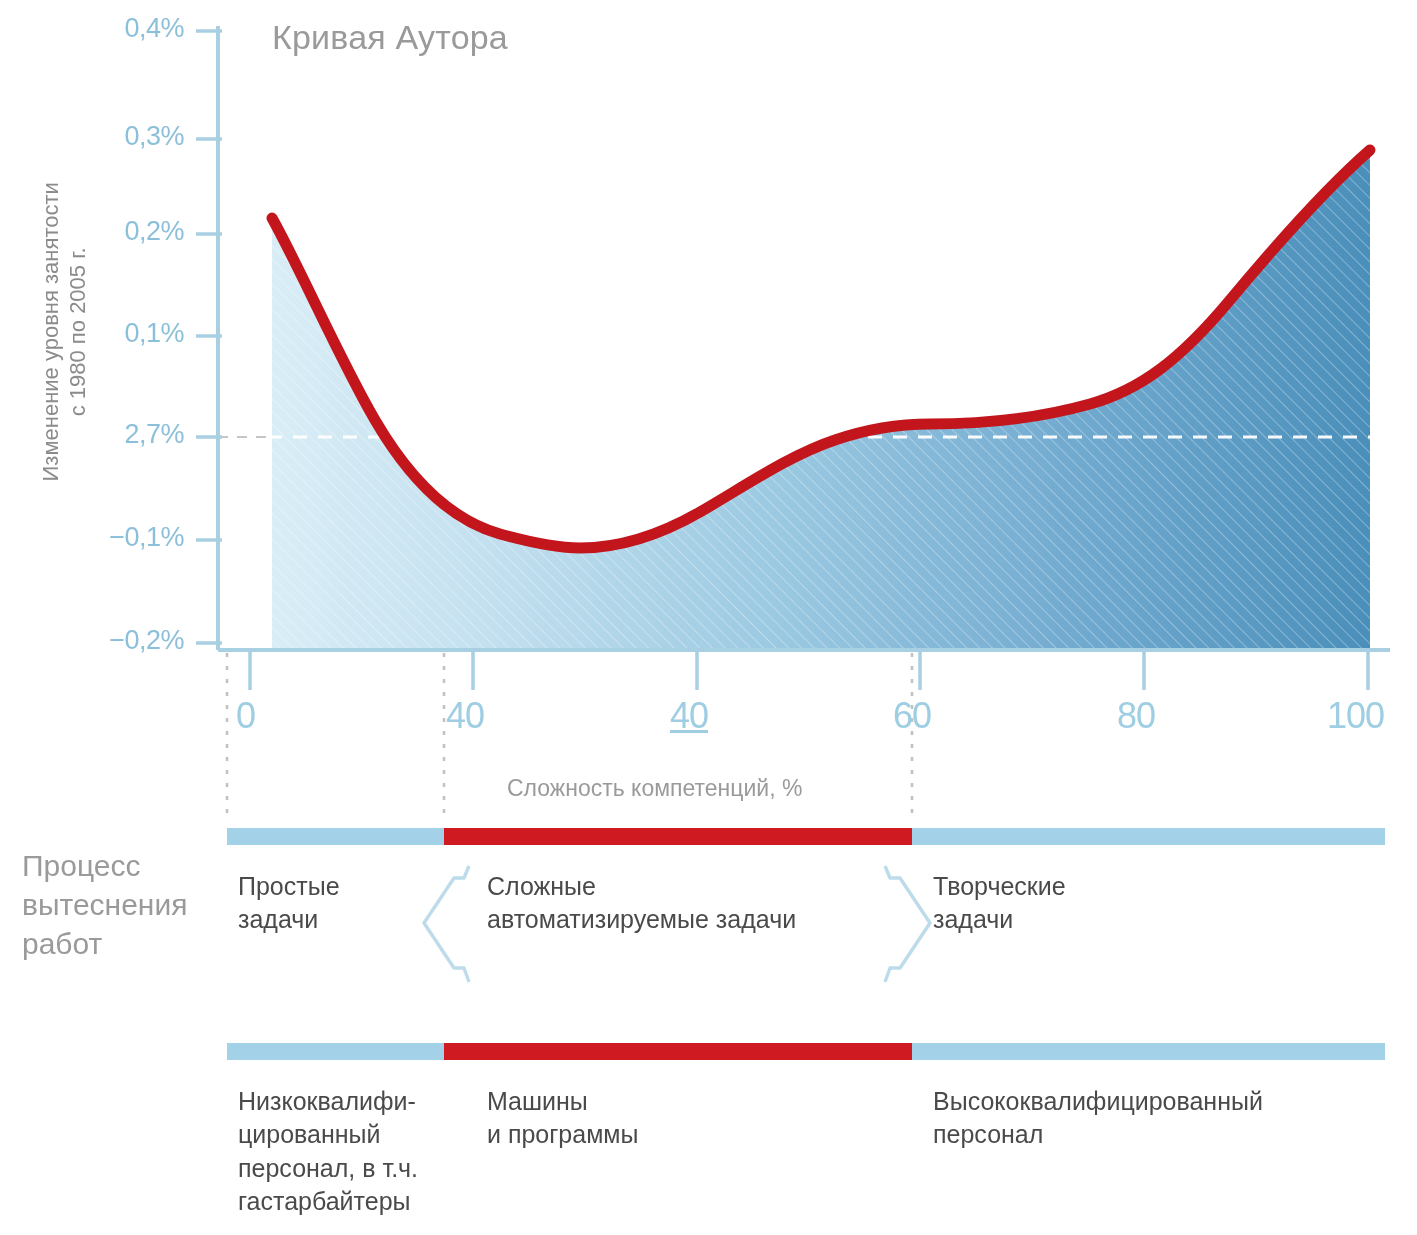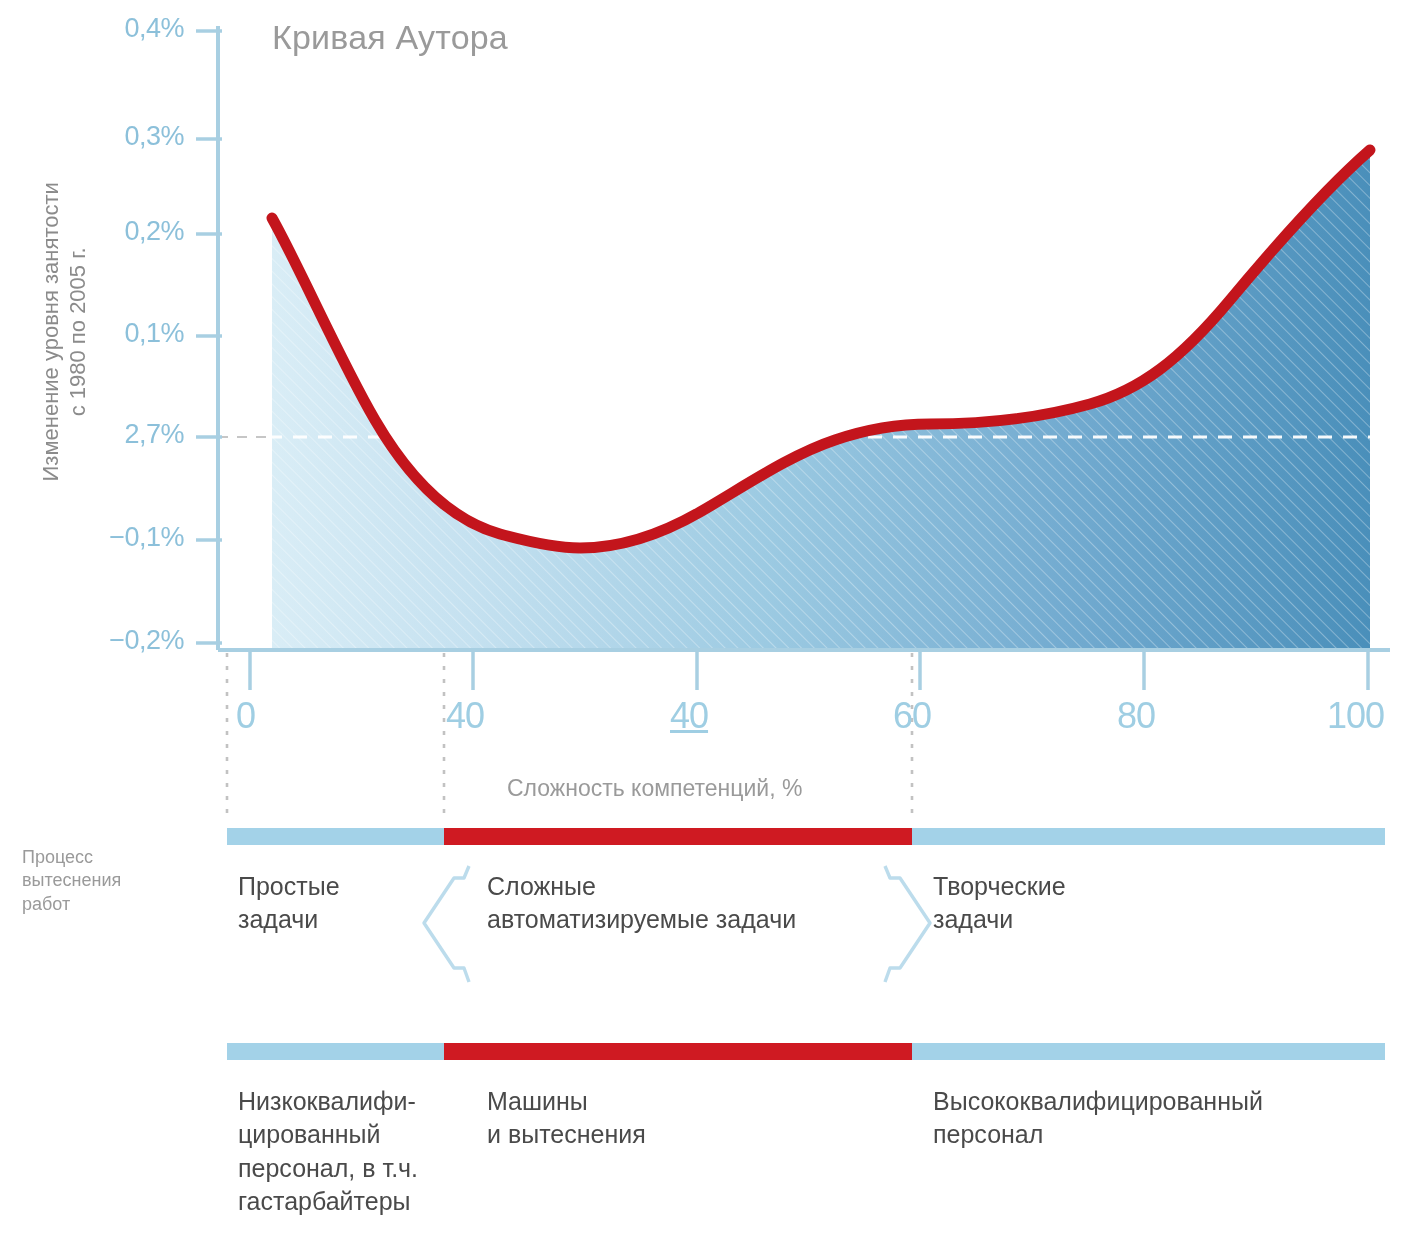--- a/index.html
+++ b/index.html
@@ -95,21 +95,21 @@
   .band-label {
     position: absolute;
     font-size: 25px;
     color: #4a4a4a;
     line-height: 1.33;
     white-space: pre-line;
   }
 
   .side-label {
     position: absolute;
-    font-size: 18px;
+    font-size: 30px;
     color: #9a9a9a;
     line-height: 1.3;
     white-space: pre-line;
   }
 
   .chevron { position: absolute; }
 </style>
 </head>
 <body>
 
@@ -251,18 +251,18 @@
 
     <div class="band-bar blue" style="left:227px; top:0px; width:217px;"></div>
     <div class="band-bar red" style="left:444px; top:0px; width:468px;"></div>
     <div class="band-bar blue" style="left:912px; top:0px; width:473px;"></div>
 
     <div class="band-label" style="left:238px; top:42px;">Низкоквалифи-
 цированный
 персонал, в т.ч.
 гастарбайтеры</div>
     <div class="band-label" style="left:487px; top:42px;">Машины
-и вытеснения</div>
+и программы</div>
     <div class="band-label" style="left:933px; top:42px;">Высококвалифицированный
 персонал</div>
   </div>
 
 </div>
 
 </body></html>

